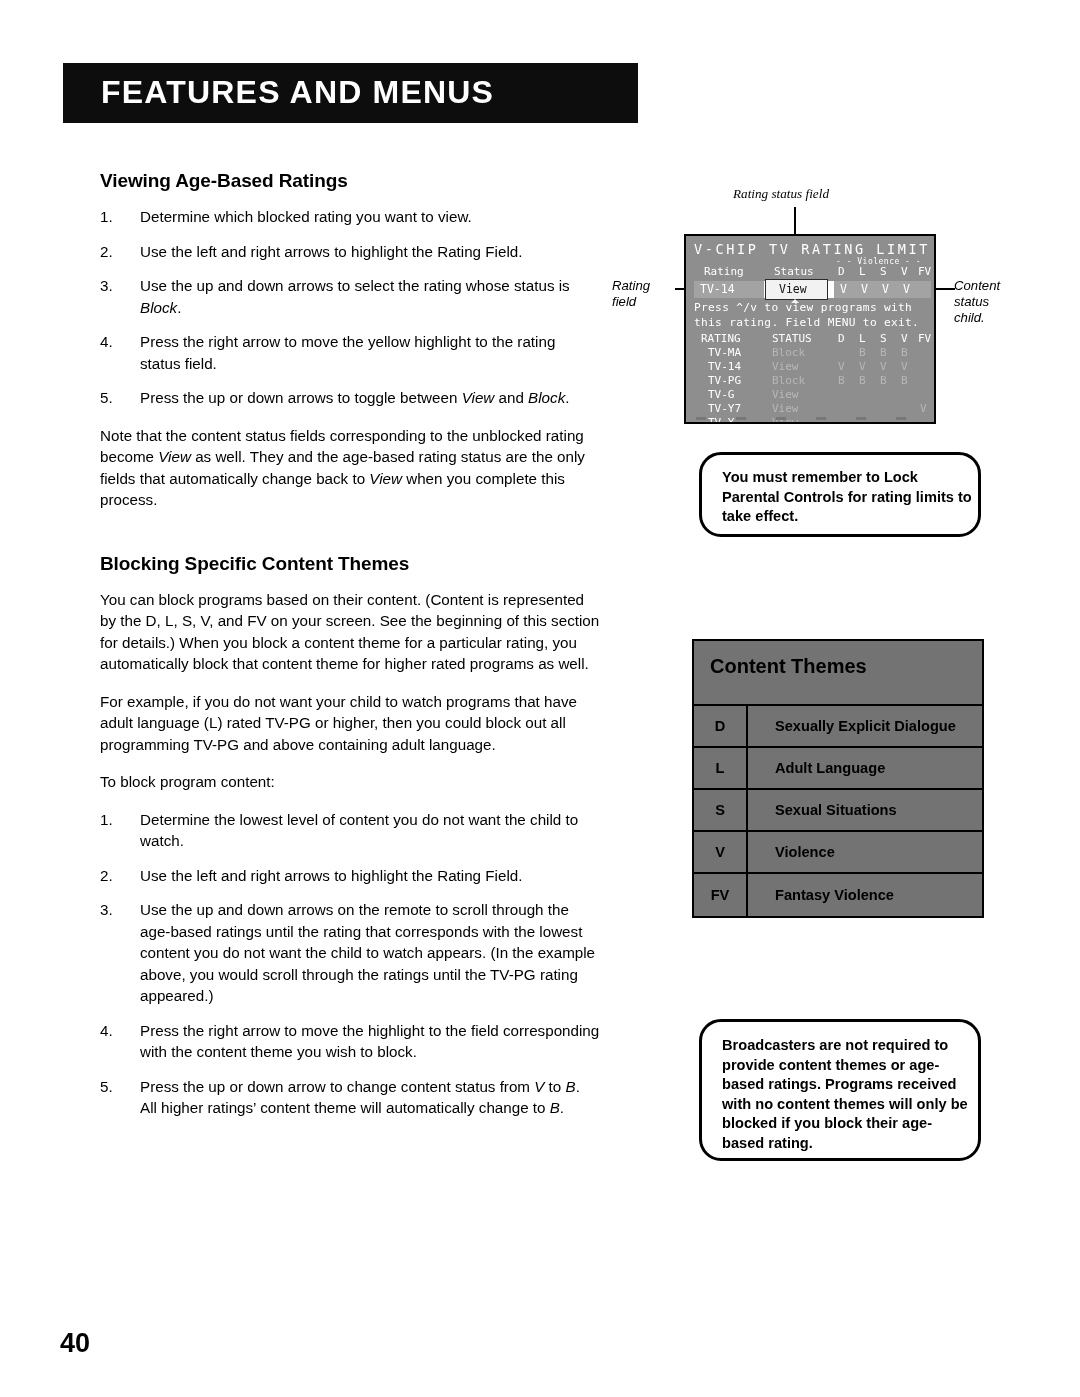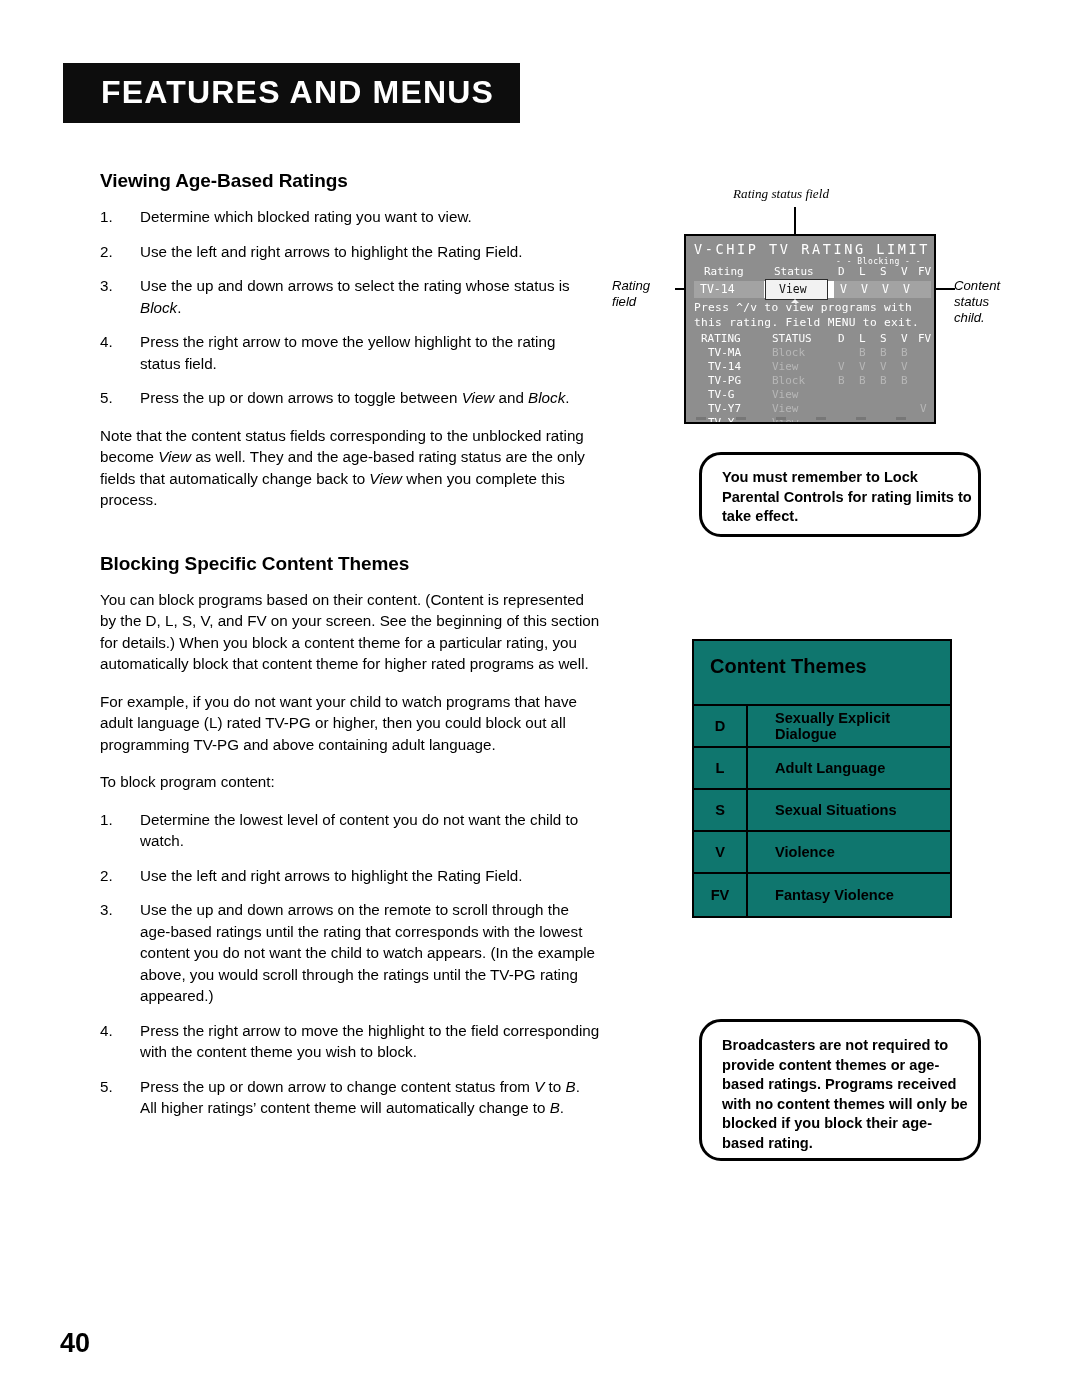--- a/index.html
+++ b/index.html
@@ -14,21 +14,21 @@
     font-family: "Liberation Sans", sans-serif;
     color: #000000;
     overflow: hidden;
   }
 
   
   #header-banner {
     position: absolute;
     left: 63px;
     top: 63px;
-    width: 457px;
+    width: 575px;
     height: 60px;
     background: #0d0d0d;
   }
   #header-banner-title {
     position: absolute;
     left: 38px;
     top: 50%;
     transform: translateY(-52%);
     color: #ffffff;
     font-size: 32px;
@@ -363,24 +363,24 @@
     left: 20px;
     top: 14px;
     width: 250px;
   }
 
   
   #content-themes-table {
     position: absolute;
     left: 692px;
     top: 639px;
-    width: 260px;
+    width: 292px;
     border: 2px solid #000;
     box-sizing: border-box;
-    background: #0f766e;
+    background: #737373;
   }
   #ct-header-cell {
     height: 65px;
     border-bottom: 2px solid #000;
     box-sizing: border-box;
     position: relative;
   }
   #ct-header-title {
     position: absolute;
     left: 16px;
@@ -500,21 +500,21 @@
   <div id="callout-content-status-label">
     <span>Content</span><br>
     <span>status</span><br>
     <span>child.</span>
   </div>
   <div id="callout-content-status-line"></div>
 
   <div id="tv-screen">
 
     <div id="tv-title">V-CHIP TV RATING LIMIT</div>
-    <div id="tv-content-label">- - Blocking - -</div>
+    <div id="tv-content-label">- - Violence - -</div>
 
     <div id="tv-hdr-rating">Rating</div>
     <div id="tv-hdr-status">Status</div>
 
     <div class="tv-hdr-code" style="left:152px">D</div>
     <div class="tv-hdr-code" style="left:173px">L</div>
     <div class="tv-hdr-code" style="left:194px">S</div>
     <div class="tv-hdr-code" style="left:215px">V</div>
     <div class="tv-hdr-code" style="left:232px">FV</div>
 

